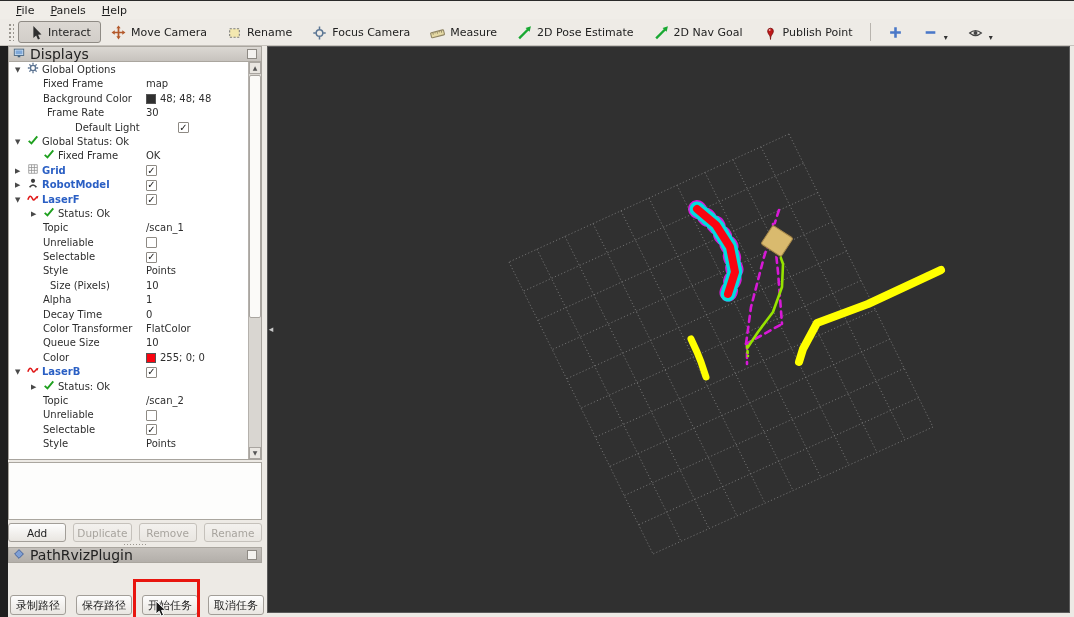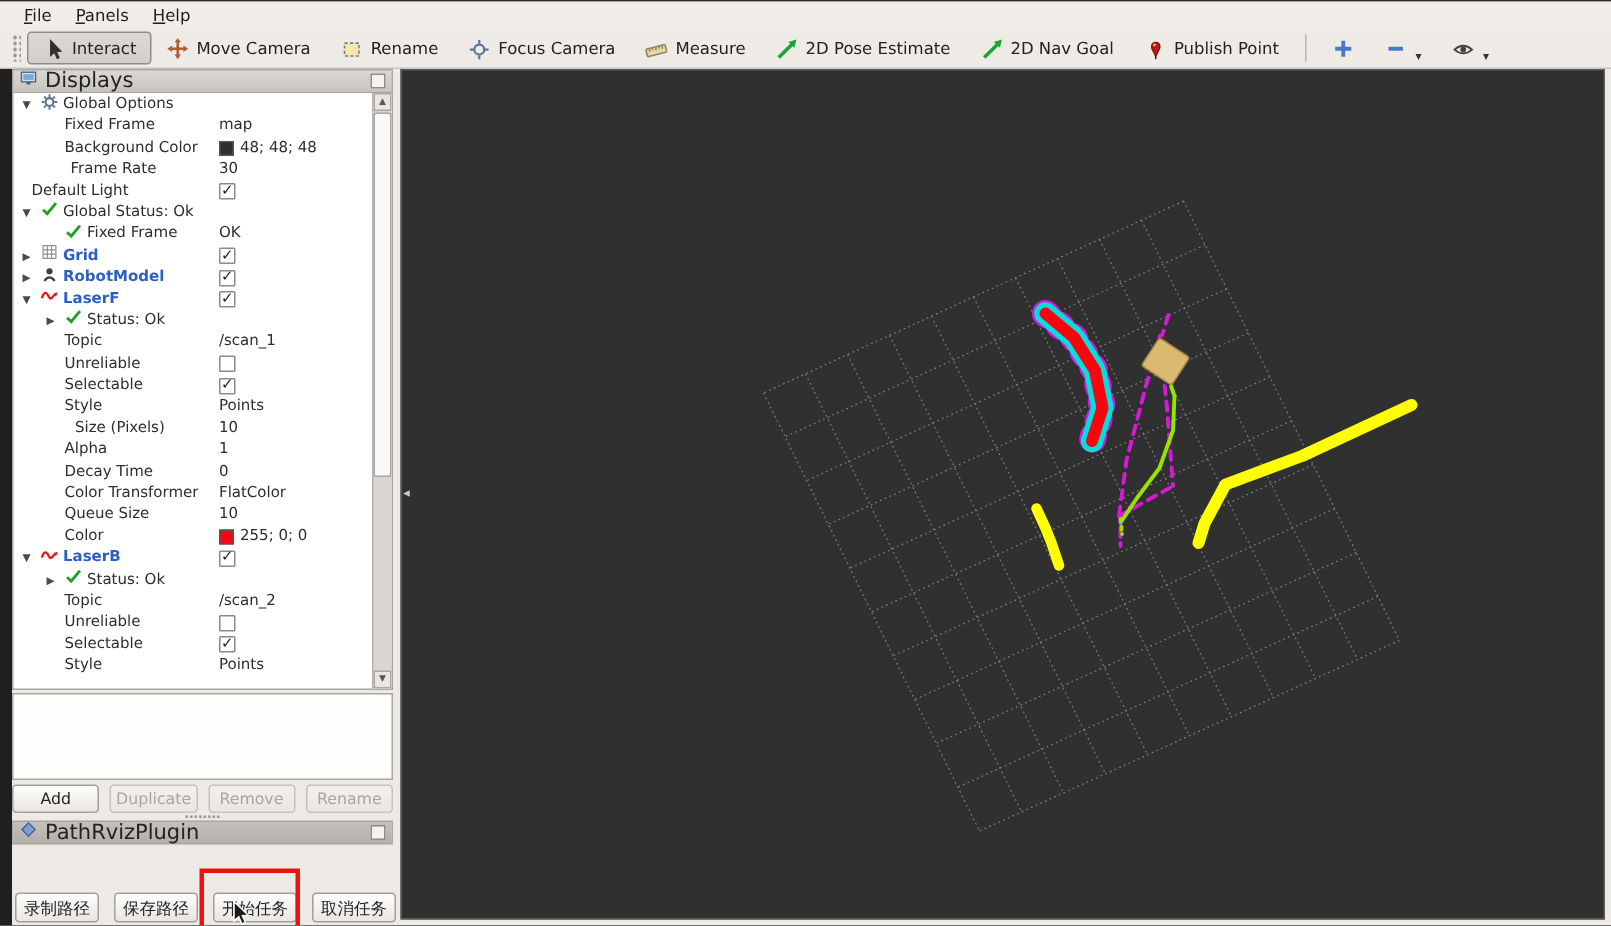--- a/index.html
+++ b/index.html
@@ -223,21 +223,21 @@
           <div class="tree-row" style="padding-left: 22px;">
             <span class="expander"></span>
             <span class="lbl">Background Color</span>
             <span class="tree-val"><span class="swatch" style="background: rgb(48, 48, 48);"></span>48; 48; 48</span>
           </div>
           <div class="tree-row" style="padding-left: 26px;">
             <span class="expander"></span>
             <span class="lbl">Frame Rate</span>
             <span class="tree-val">30</span>
           </div>
-          <div class="tree-row" style="">
+          <div class="tree-row" style="padding-left: 22px; margin-left: 32px;">
             <span class="expander"></span>
             <span class="lbl">Default Light</span>
             <span class="tree-val">
               <span class="checkbox">✓</span>
             </span>
           </div>
           <div class="tree-row" style="padding-left: 6px;">
             <span class="expander">▼</span>
             <span class="tree-icon"><span class="icon">
                 <svg viewBox="0 0 14 14">

